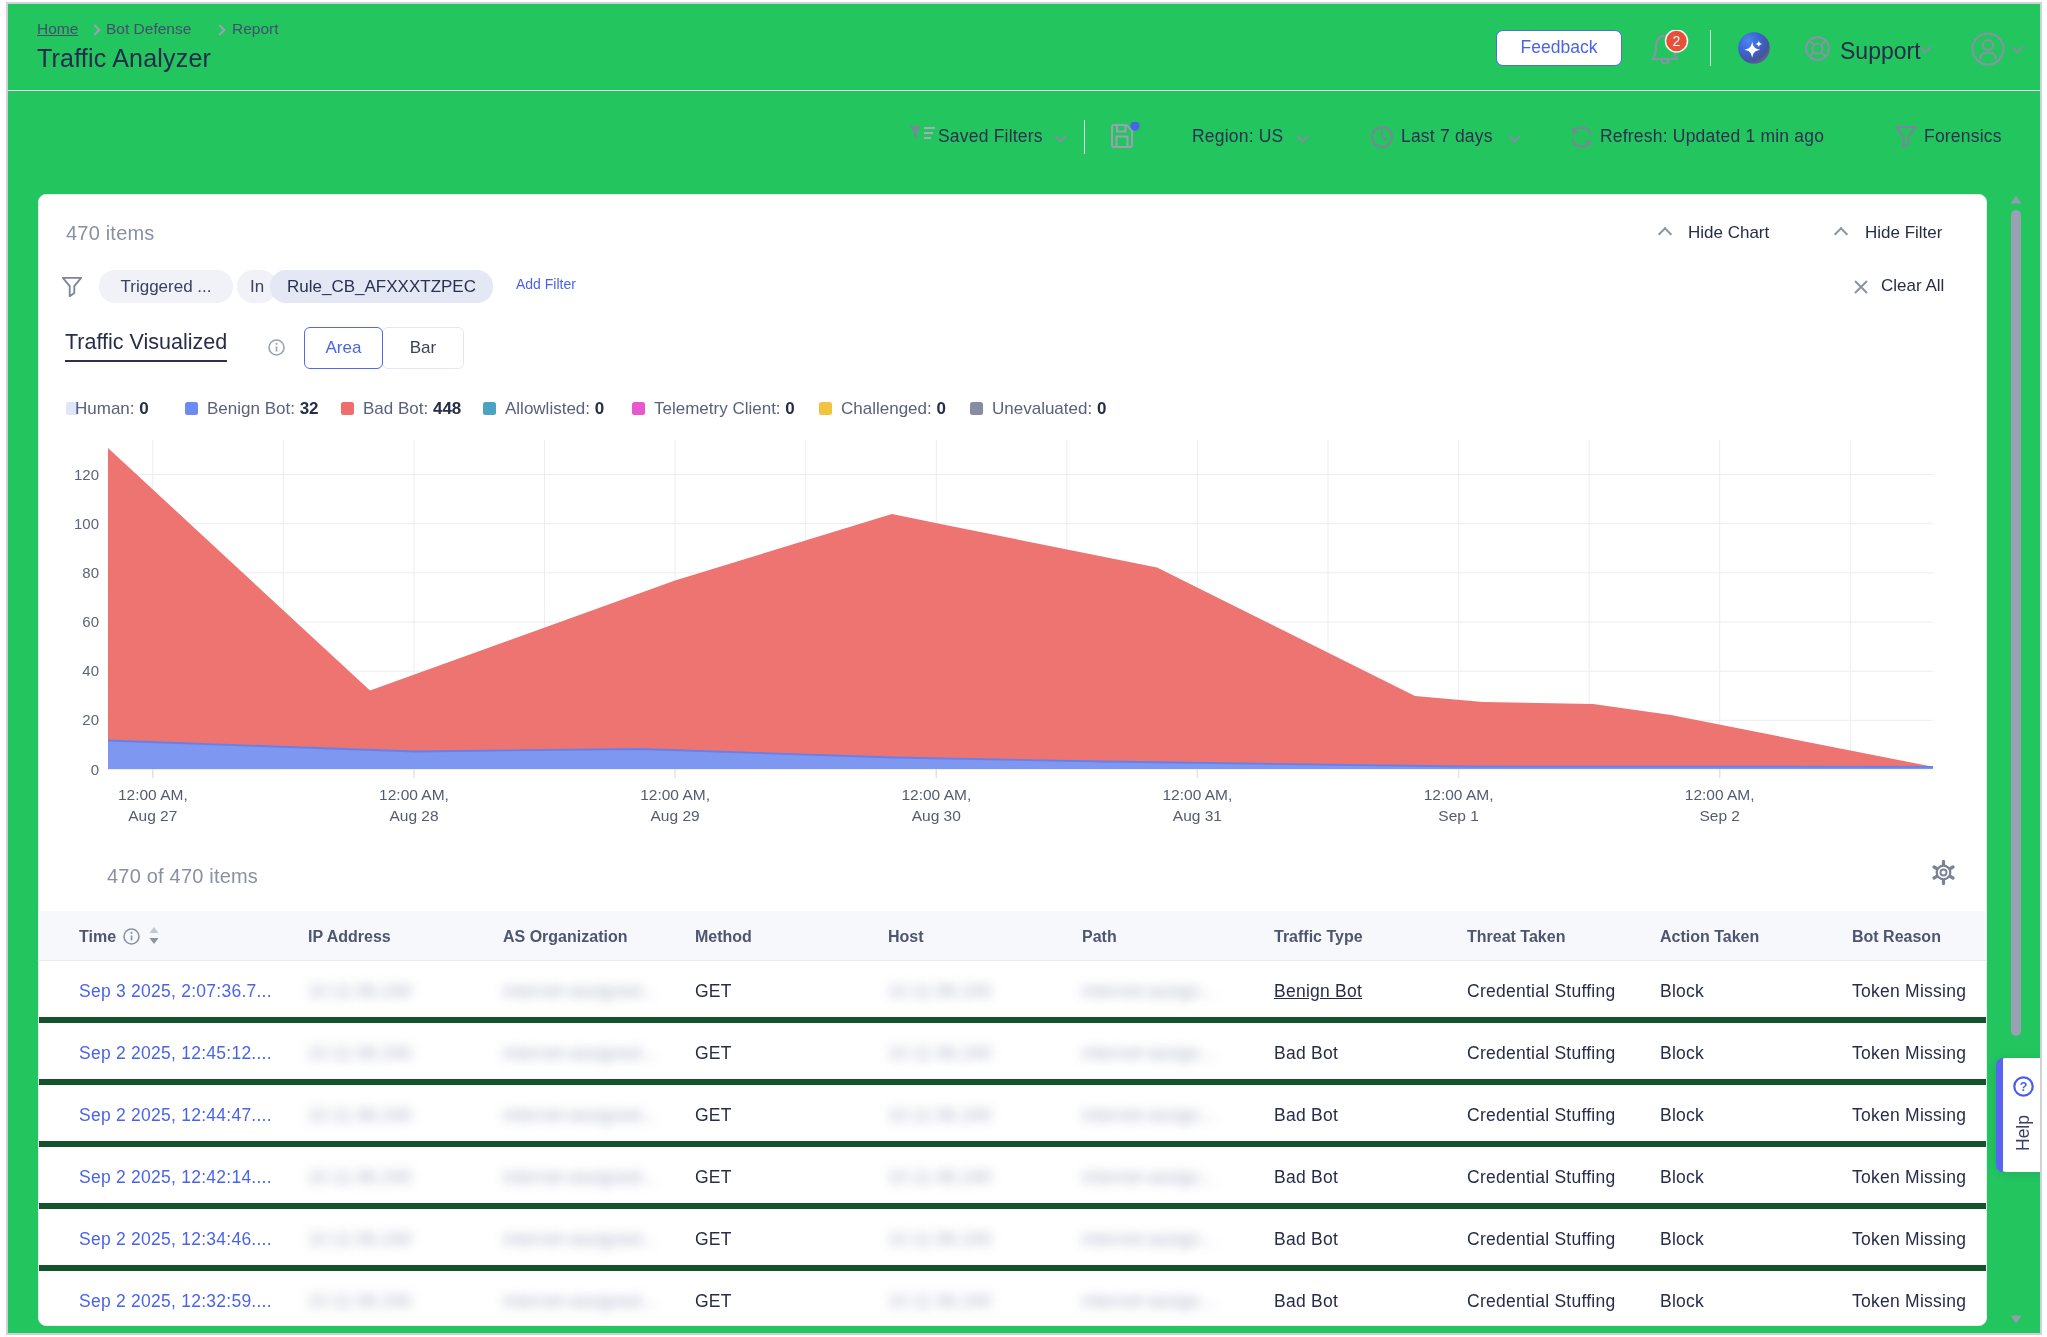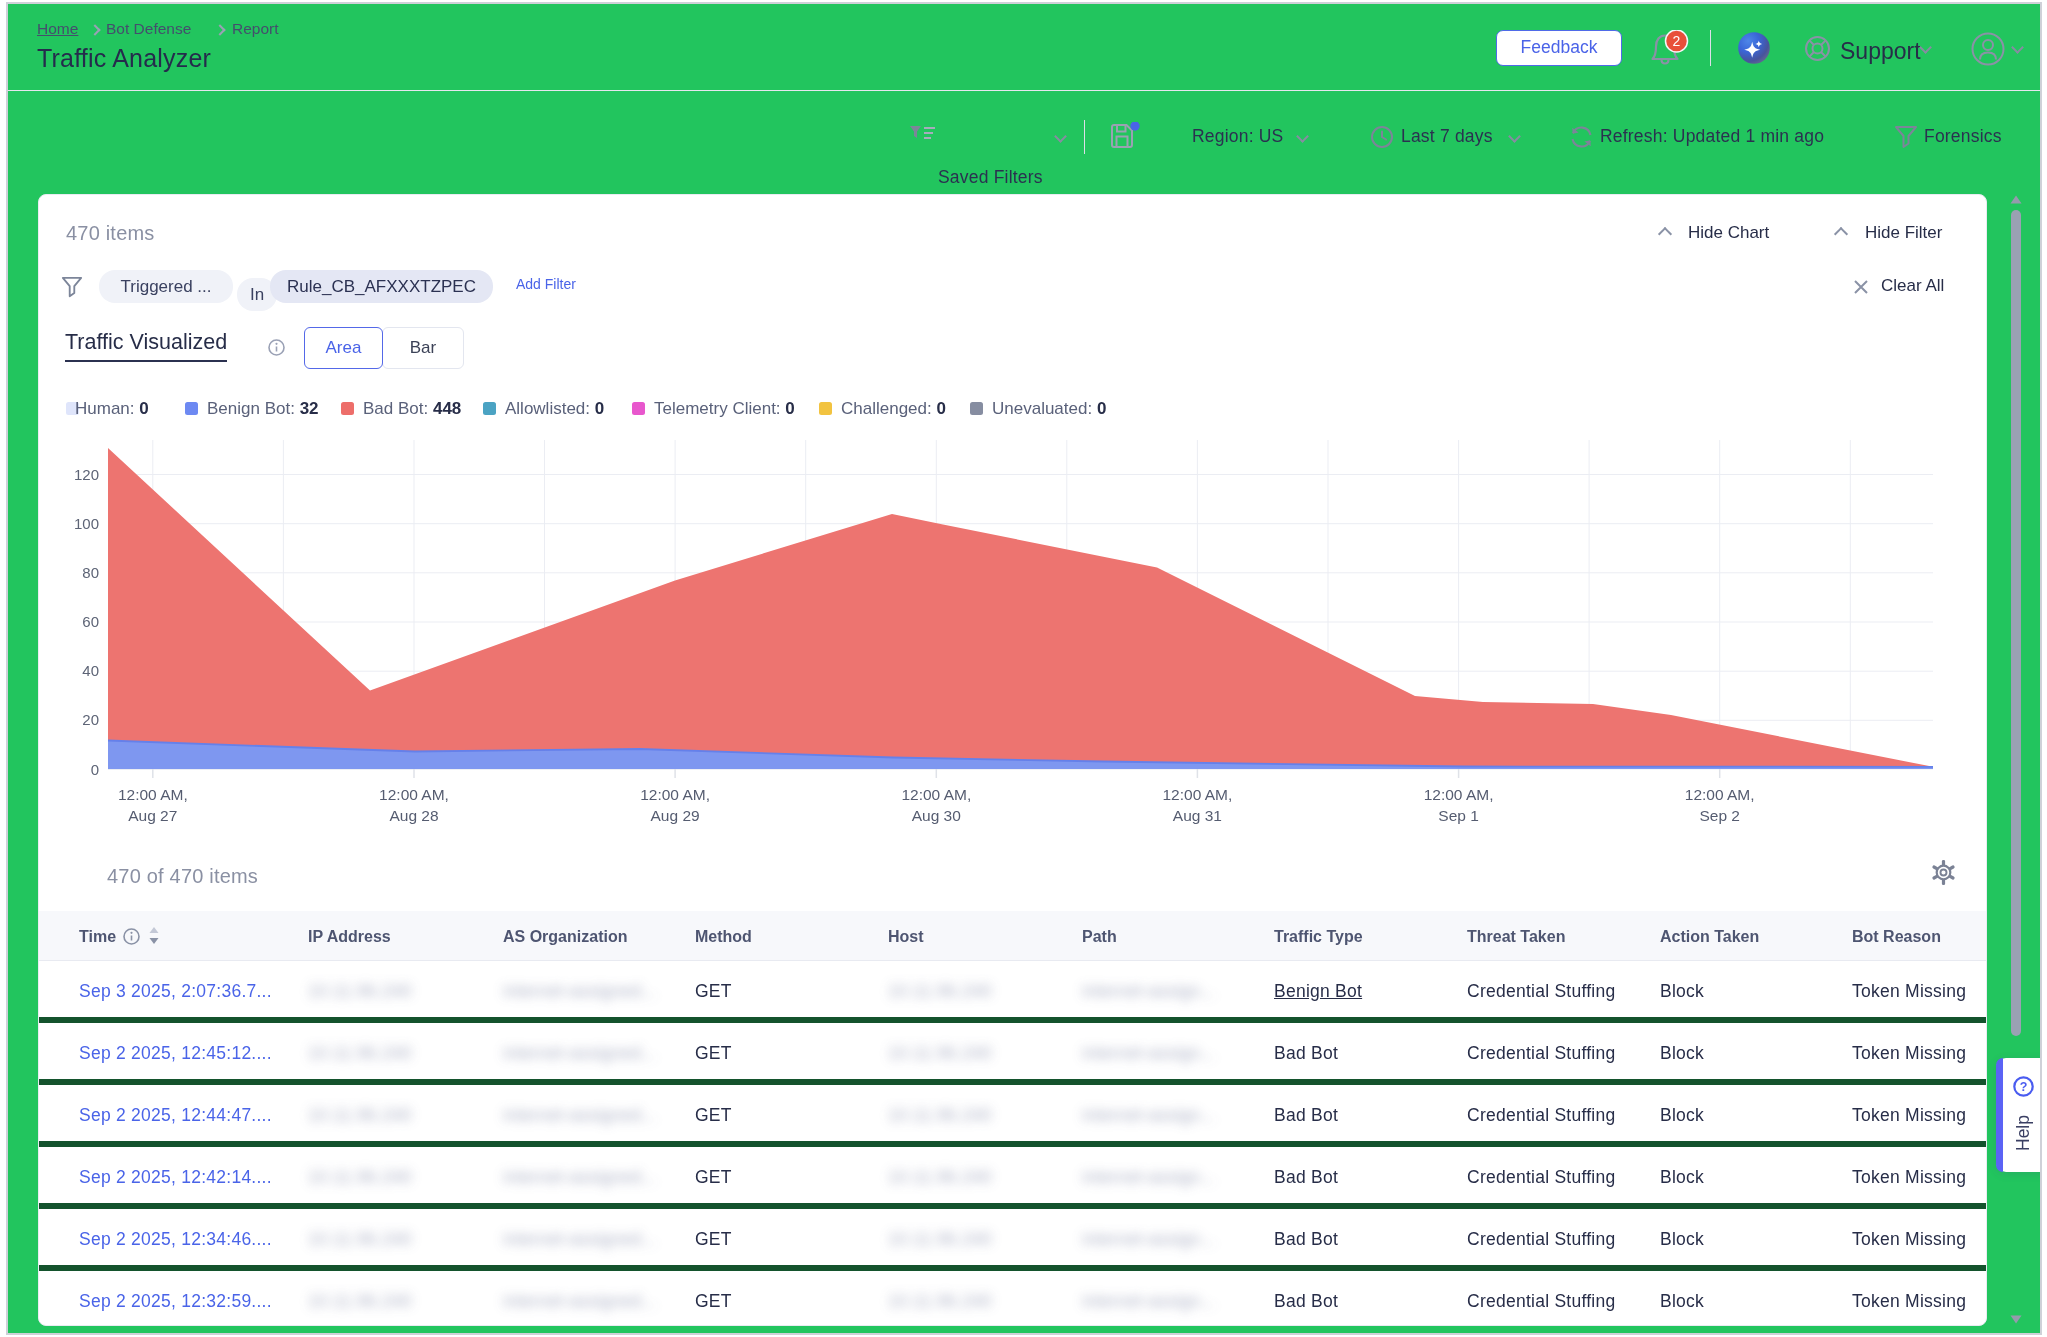--- a/index.html
+++ b/index.html
@@ -80,21 +80,21 @@
       <circle cx="17" cy="13" r="5" fill="none" stroke="#8a92a6" stroke-width="2"></circle>
       <path d="M9 27.5 C9 22.5 12.5 20.5 17 20.5 C21.5 20.5 25 22.5 25 27.5" fill="none" stroke="#8a92a6" stroke-width="2"></path>
     </svg>
     <span class="chevd abs" style="left:2005px; top:39px;"></span>
   </div>
 
   <svg class="abs" style="left:902px; top:121px;" width="26" height="22" viewBox="0 0 26 22">
     <path d="M0 1 L11 1 L7 6.5 L7 13 L4 11 L4 6.5 Z" fill="#7c8599"></path>
     <path d="M14 3 L25 3 M14 8 L23 8 M14 13 L21 13" stroke="#a6acbc" stroke-width="2.2"></path>
   </svg>
-  <span class="tbtxt" style="left:930px; top:122px;margin-top:41px;">Saved Filters</span>
+  <span class="tbtxt" style="left:930px; top:122px;">Saved Filters</span>
   <span class="chevd" style="position:absolute; left:1048px; top:128px;"></span>
   <div class="abs" style="left:1076px; top:116px; width:1px; height:34px; background:#dcdfe8;"></div>
   <svg class="abs" style="left:1102px; top:118px;" width="30" height="28" viewBox="0 0 30 28">
     <path d="M2 5 C2 3.9 2.9 3 4 3 L16.5 3 L22 8.5 L22 23 C22 24.1 21.1 25 20 25 L4 25 C2.9 25 2 24.1 2 23 Z" fill="none" stroke="#9aa1b2" stroke-width="2"></path>
     <path d="M7 3 L7 9.5 L15.5 9.5 L15.5 3" fill="none" stroke="#9aa1b2" stroke-width="2"></path>
     <rect x="6.5" y="14.5" width="11" height="10.5" fill="none" stroke="#9aa1b2" stroke-width="2"></rect>
     <circle cx="25" cy="4" r="4.7" fill="#4a64e8"></circle>
   </svg>
   <span class="tbtxt" style="left:1184px; top:122px;">Region: US</span>
   <span class="chevd" style="position:absolute; left:1290px; top:128px;"></span>
@@ -119,21 +119,21 @@
     <div class="gray16" style="position:absolute; left:27px; top:27px;">470 items</div>
     <span class="chev abs" style="left:1621px; top:34px;"></span>
     <span class="abs navy" style="left:1649px; top:28px; font-size:17px;">Hide Chart</span>
     <span class="chev abs" style="left:1797px; top:34px;"></span>
     <span class="abs navy" style="left:1826px; top:28px; font-size:17px;">Hide Filter</span>
 
     <svg class="abs" style="left:22px; top:81px;" width="22" height="22" viewBox="0 0 24 24">
       <path d="M2 2 L22 2 L14.5 11 L14.5 18.5 L9.5 22 L9.5 11 Z" fill="none" stroke="#7c8599" stroke-width="2" stroke-linejoin="round"></path>
     </svg>
     <div class="chip" style="left:60px; top:75px; width:134px; height:33px; line-height:33px;">Triggered ...</div>
-    <div class="chip" style="left:198px; top:83px; width:40px; height:33px; line-height:33px;">In</div>
+    <div class="chip" style="left:198px; top:75px; width:40px; height:33px; line-height:33px;">In</div>
     <div class="chip" style="left:231px; top:75px; width:223px; height:33px; line-height:33px; background:#e4e7f4; color:#2b3152; font-weight:500;">Rule_CB_AFXXXTZPEC</div>
     <span class="abs link" style="left:477px; top:81px; font-size:14px;">Add Filter</span>
     <svg class="abs" style="left:1814px; top:84px;" width="16" height="16" viewBox="0 0 16 16">
       <path d="M2 2 L14 14 M14 2 L2 14" stroke="#8a92a6" stroke-width="2"></path>
     </svg>
     <span class="abs navy" style="left:1842px; top:81px; font-size:17px;">Clear All</span>
 
     <div class="abs" style="left:26px; top:135px; font-size:21.5px; color:#272d48; border-bottom:2px solid #2b3150; padding-bottom:5px;">Traffic Visualized</div>
     <svg class="abs" style="left:229px; top:144px;" width="17" height="17" viewBox="0 0 17 17">
       <circle cx="8.5" cy="8.5" r="7.5" fill="none" stroke="#9aa1b5" stroke-width="1.6"></circle>

